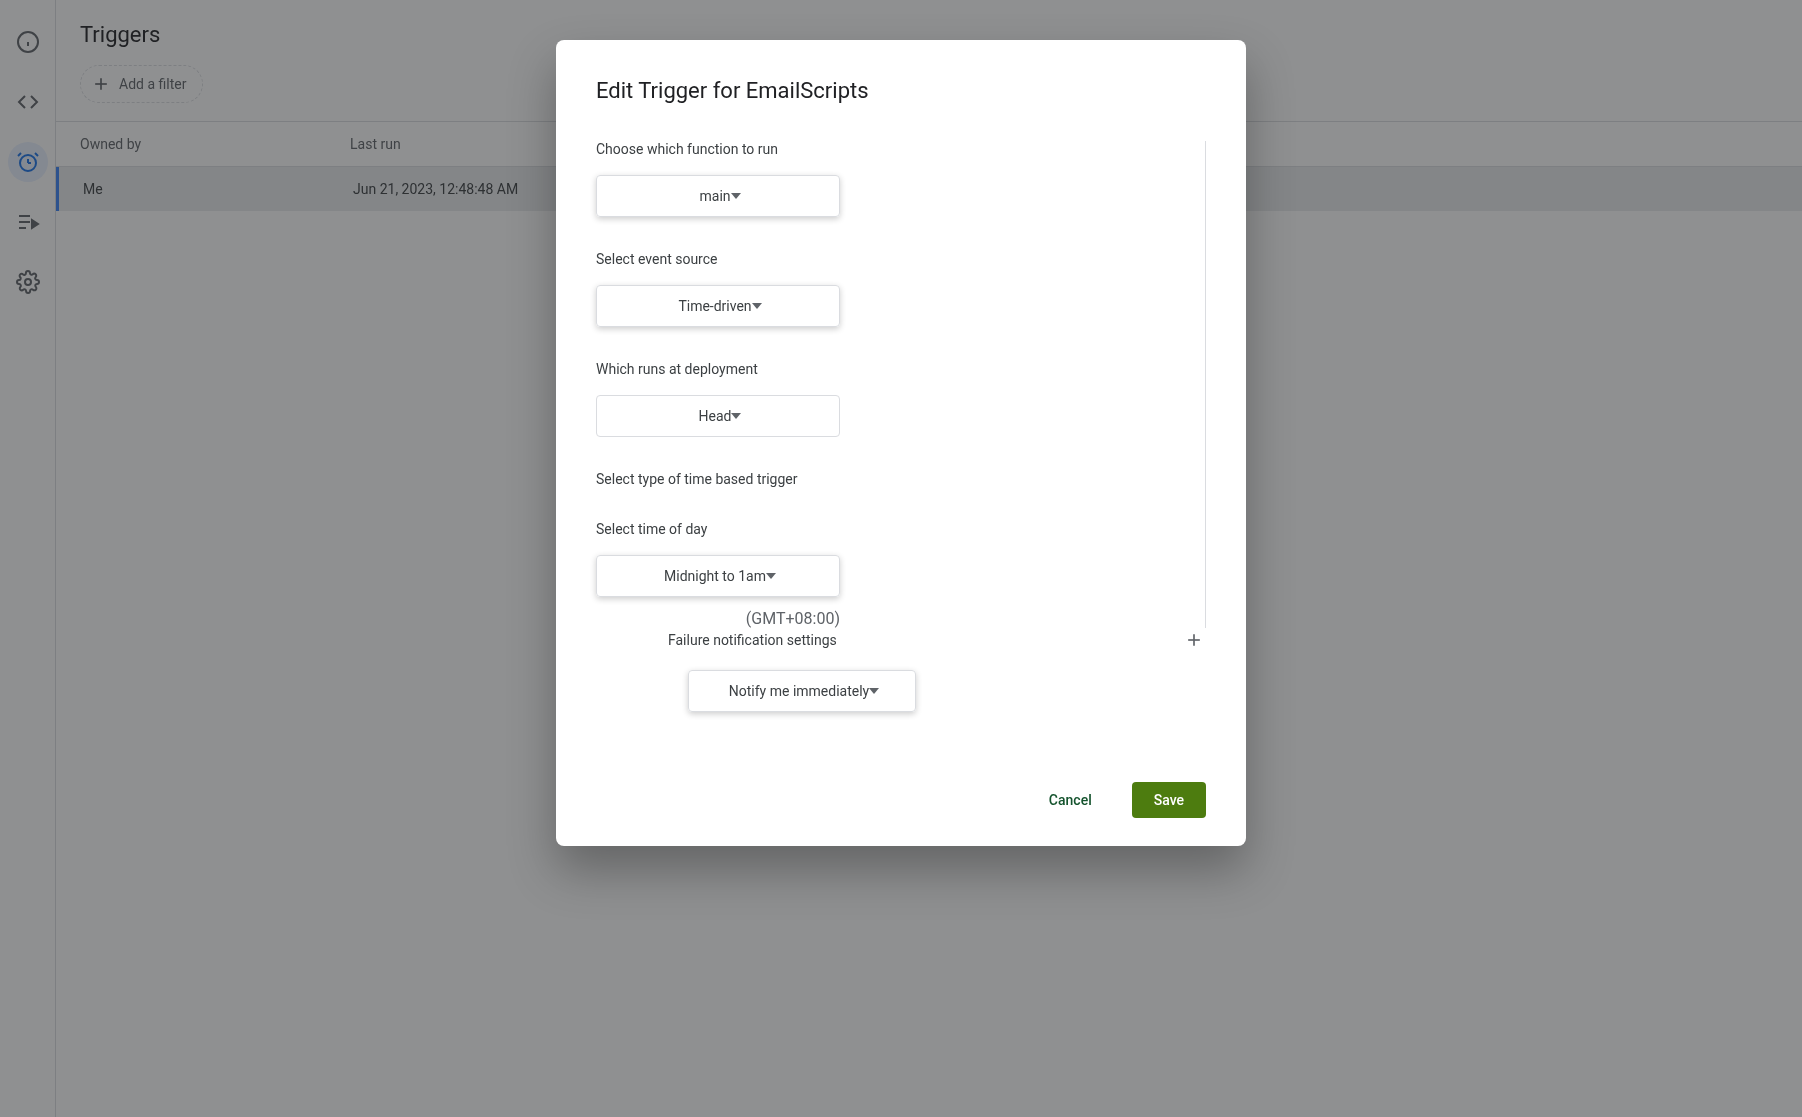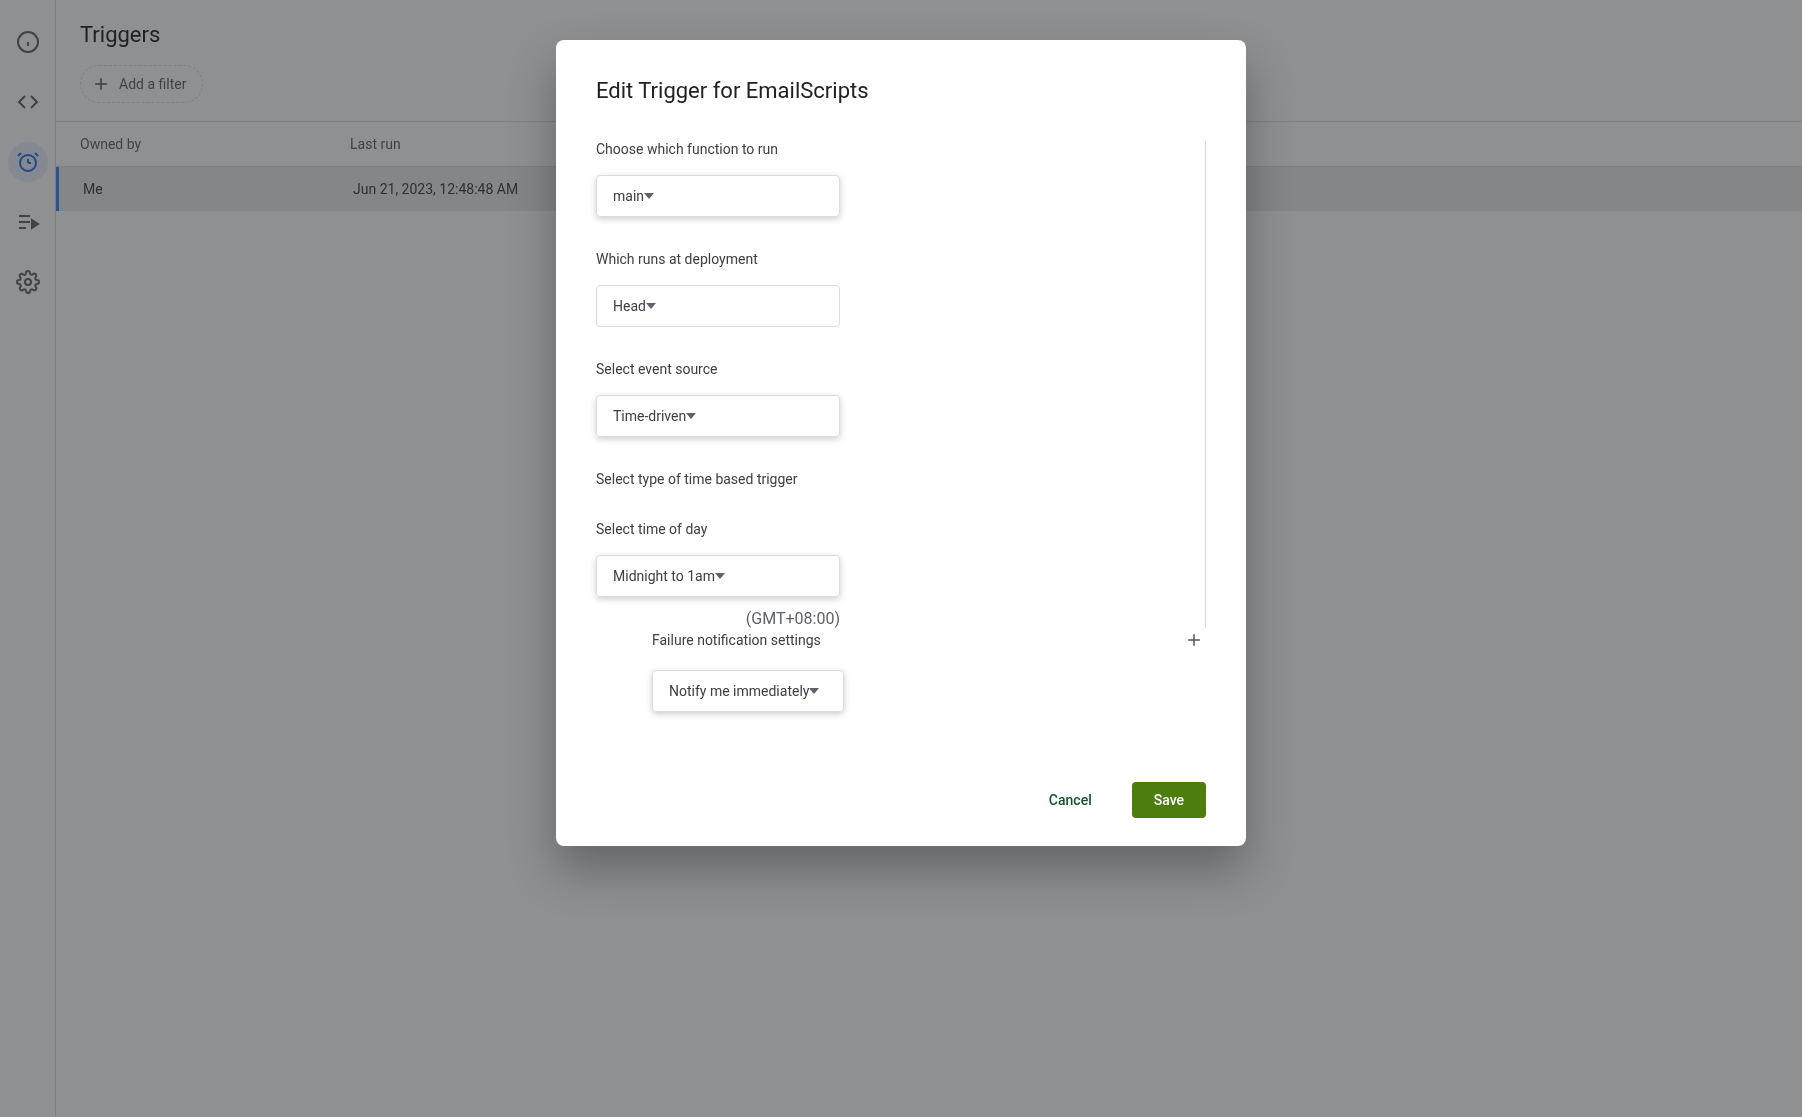--- a/index.html
+++ b/index.html
@@ -136,50 +136,52 @@
       font-size: 14px;
       color: #3c4043;
       display: block;
       margin-bottom: 18px;
     }
     .label-row {
       display: flex;
       align-items: center;
       justify-content: space-between;
       margin-bottom: 18px;
+      margin-left: 16px;
     }
     .label-row .form-label {
       margin-bottom: 0;
     }
     .plus-btn {
       width: 24px;
       height: 24px;
       display: flex;
       align-items: center;
       justify-content: center;
       cursor: pointer;
       color: #5f6368;
     }
     .select {
       display: flex;
       align-items: center;
-      justify-content: flex-start;
+      justify-content: center;
       border: 1px solid #dadce0;
       border-radius: 4px;
       padding: 12px 12px 12px 16px;
       font-size: 14px;
       color: #3c4043;
       cursor: pointer;
       width: 244px;
     }
     .select.shadowed {
       box-shadow: 0 2px 6px rgba(0,0,0,0.2);
     }
     .select.right-col {
-      width: 192px;
+      width: 228px;
+      margin-left: 36px;
     }
     .select svg {
       width: 10px;
       height: 10px;
       color: #5f6368;
     }
     .tz-note {
       text-align: right;
       font-size: 16px;
       color: #5f6368;
@@ -287,33 +289,33 @@
           <label class="form-label">Choose which function to run</label>
           <div class="select shadowed">
             <span>main</span>
             <svg viewBox="0 0 10 10">
                 <polygon points="0,2 10,2 5,8" fill="currentColor"></polygon>
               </svg>
           </div>
         </div>
 
         <div class="form-group">
+          <label class="form-label">Select event source</label>
+          <div class="select shadowed">
+            <span>Time-driven</span>
+            <svg viewBox="0 0 10 10">
+                <polygon points="0,2 10,2 5,8" fill="currentColor"></polygon>
+              </svg>
+          </div>
+        </div>
+
+        <div class="form-group">
           <label class="form-label">Which runs at deployment</label>
           <div class="select">
             <span>Head</span>
-            <svg viewBox="0 0 10 10">
-                <polygon points="0,2 10,2 5,8" fill="currentColor"></polygon>
-              </svg>
-          </div>
-        </div>
-
-        <div class="form-group">
-          <label class="form-label">Select event source</label>
-          <div class="select shadowed">
-            <span>Time-driven</span>
             <svg viewBox="0 0 10 10">
                 <polygon points="0,2 10,2 5,8" fill="currentColor"></polygon>
               </svg>
           </div>
         </div>
 
         <div class="form-group">
           <label class="form-label">Select type of time based trigger</label>
         </div>
 

